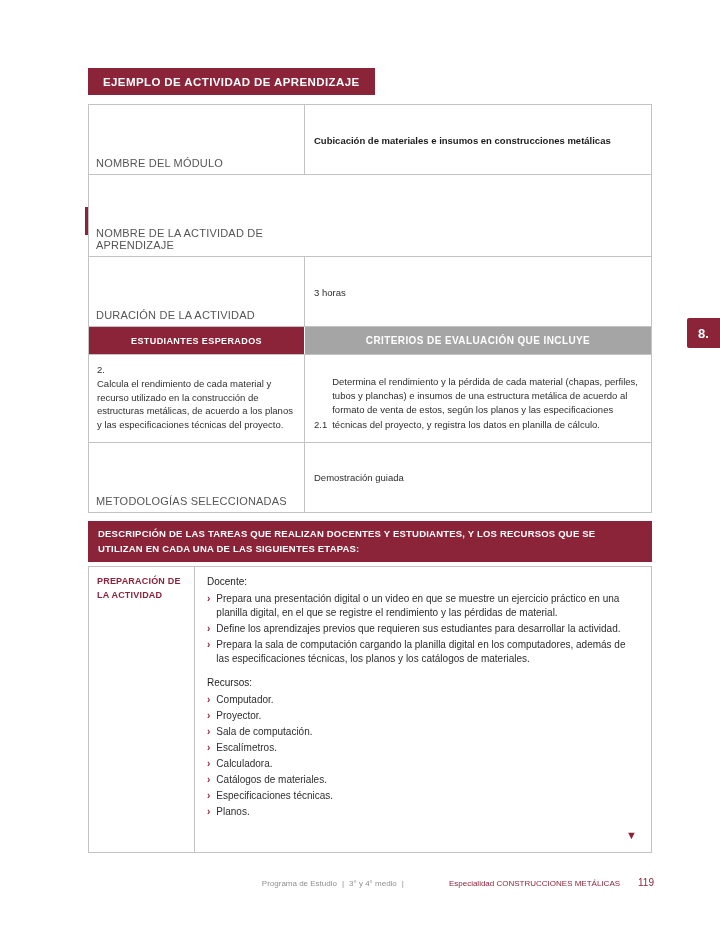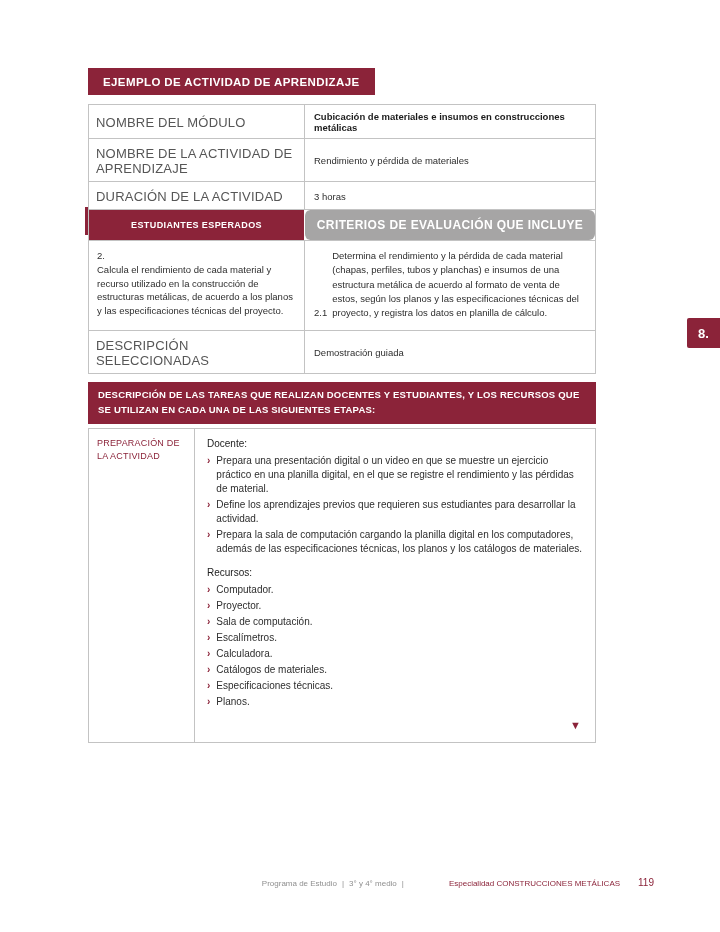--- a/index.html
+++ b/index.html
@@ -4,36 +4,36 @@
 <style>
   :root{
     --maroon:#8b2339;
     --gray-head:#a6a5a5;
     --border:#c3c3c3;
     --text:#3c3c3c;
   }
   *{margin:0;padding:0;box-sizing:border-box;}
   html,body{width:720px;height:932px;}
   body{background:#ffffff;font-family:"Liberation Sans",sans-serif;color:var(--text);position:relative;overflow:hidden;}
-  .content{position:absolute;left:88px;top:68px;width:508px;}
+  .content{position:absolute;left:88px;top:68px;width:564px;}
   .title-banner{display:inline-block;background:var(--maroon);color:#fff;font-weight:bold;font-size:11.5px;letter-spacing:.4px;padding:8px 15px 7px;}
   .info-table{margin-top:9px;border:1px solid var(--border);}
   .trow{display:grid;grid-template-columns:215px 1fr;border-bottom:1px solid var(--border);}
   .trow:last-child{border-bottom:none;}
-  .tlabel{font-size:13px;color:#565656;padding:7px 6px 5px 7px;letter-spacing:.2px;display:flex;align-items:center;}
+  .tlabel{font-size:11px;color:#565656;padding:7px 6px 5px 7px;letter-spacing:.2px;display:flex;align-items:center;margin-top:45px;}
   .tvalue{font-size:9.5px;color:#2e2e2e;border-left:1px solid var(--border);padding:6px 9px 5px;display:flex;align-items:center;}
   .tvalue.bold{font-weight:bold;color:#1c1c1c;}
   .head-left{background:var(--maroon);color:#fff;font-weight:bold;font-size:9px;letter-spacing:.4px;display:flex;align-items:center;justify-content:center;padding:8px 4px;}
-  .head-right{background:var(--gray-head);color:#fff;font-weight:bold;font-size:12px;letter-spacing:.4px;display:flex;align-items:center;justify-content:center;padding:8px 4px;border-left:1px solid #fff;border-radius:6px;}
+  .head-right{background:var(--gray-head);color:#fff;font-weight:bold;font-size:10px;letter-spacing:.4px;display:flex;align-items:center;justify-content:center;padding:8px 4px;border-left:1px solid #fff;}
   .ap-cell{font-size:9.5px;line-height:1.45;padding:8px 10px 10px 8px;color:#2e2e2e;}
   .cr-cell{font-size:9.5px;line-height:1.5;border-left:1px solid var(--border);padding:8px 10px 10px 9px;display:flex;gap:5px;align-items:flex-end;color:#2e2e2e;}
   .cr-num{flex:0 0 auto;}
   .desc-banner{margin-top:8px;background:var(--maroon);color:#fff;font-weight:bold;font-size:9.5px;line-height:1.55;letter-spacing:.2px;padding:6px 10px;}
   .prep{margin-top:4px;border:1px solid var(--border);display:grid;grid-template-columns:105px 1fr;}
-  .prep-label{color:var(--maroon);font-weight:normal;font-size:9px;line-height:1.5;padding:8px 8px;letter-spacing:.2px;}
+  .prep-label{color:var(--maroon);font-weight:bold;font-size:9px;line-height:1.5;padding:8px 8px;letter-spacing:.2px;}
   .prep-content{border-left:1px solid var(--border);padding:9px 12px 6px;}
   .sub-heading{font-size:10px;font-weight:normal;color:#222;margin-bottom:5px;}
   ul.item-list{list-style:none;margin-bottom:11px;}
   ul.item-list li{display:flex;gap:6px;font-size:10px;line-height:1.4;margin-bottom:2px;color:#2e2e2e;}
   .chev{color:var(--maroon);font-weight:bold;flex:0 0 auto;}
   .li-text{flex:1 1 auto;}
   .continue-arrow{text-align:right;color:var(--maroon);font-size:11px;padding:0 2px 5px 0;line-height:1;}
   .accent-bar{position:absolute;left:85px;top:207px;width:3px;height:28px;background:var(--maroon);}
   .side-tab{position:absolute;right:0;top:318px;width:33px;height:30px;background:var(--maroon);color:#fff;font-weight:bold;font-size:13px;display:flex;align-items:center;justify-content:center;border-radius:2px 0 0 2px;}
   .footer{position:absolute;top:877px;right:66px;display:flex;align-items:baseline;font-size:8px;color:#8f8f8f;white-space:nowrap;}
@@ -50,21 +50,20 @@
 
   <div class="info-table">
 
     <div class="trow">
       <div class="tlabel">NOMBRE DEL MÓDULO</div>
       <div class="tvalue bold">Cubicación de materiales e insumos en construcciones metálicas</div>
     </div>
 
     <div class="trow">
       <div class="tlabel">NOMBRE DE LA ACTIVIDAD DE APRENDIZAJE</div>
-      <div class="tvalue">Rendimiento y pérdida de materiales</div>
     </div>
 
     <div class="trow">
       <div class="tlabel">DURACIÓN DE LA ACTIVIDAD</div>
       <div class="tvalue">3 horas</div>
     </div>
 
     <div class="trow">
       <div class="head-left">ESTUDIANTES ESPERADOS</div>
       <div class="head-right">CRITERIOS DE EVALUACIÓN QUE INCLUYE</div>
@@ -75,21 +74,21 @@
         <div>2.</div>
         <div>Calcula el rendimiento de cada material y recurso utilizado en la construcción de estructuras metálicas, de acuerdo a los planos y las especificaciones técnicas del proyecto.</div>
       </div>
       <div class="cr-cell">
         <span class="cr-num">2.1</span>
         <span>Determina el rendimiento y la pérdida de cada material (chapas, perfiles, tubos y planchas) e insumos de una estructura metálica de acuerdo al formato de venta de estos, según los planos y las especificaciones técnicas del proyecto, y registra los datos en planilla de cálculo.</span>
       </div>
     </div>
 
     <div class="trow">
-      <div class="tlabel">DESCRIPCIÓN SELECCIONADAS</div>
+      <div class="tlabel">METODOLOGÍAS SELECCIONADAS</div>
       <div class="tvalue">Demostración guiada</div>
     </div>
 
   </div>
 
   <div class="desc-banner">DESCRIPCIÓN DE LAS TAREAS QUE REALIZAN DOCENTES Y ESTUDIANTES, Y LOS RECURSOS QUE SE UTILIZAN EN CADA UNA DE LAS SIGUIENTES ETAPAS:</div>
 
   <div class="prep">
     <div class="prep-label">PREPARACIÓN DE LA ACTIVIDAD</div>
     <div class="prep-content">

